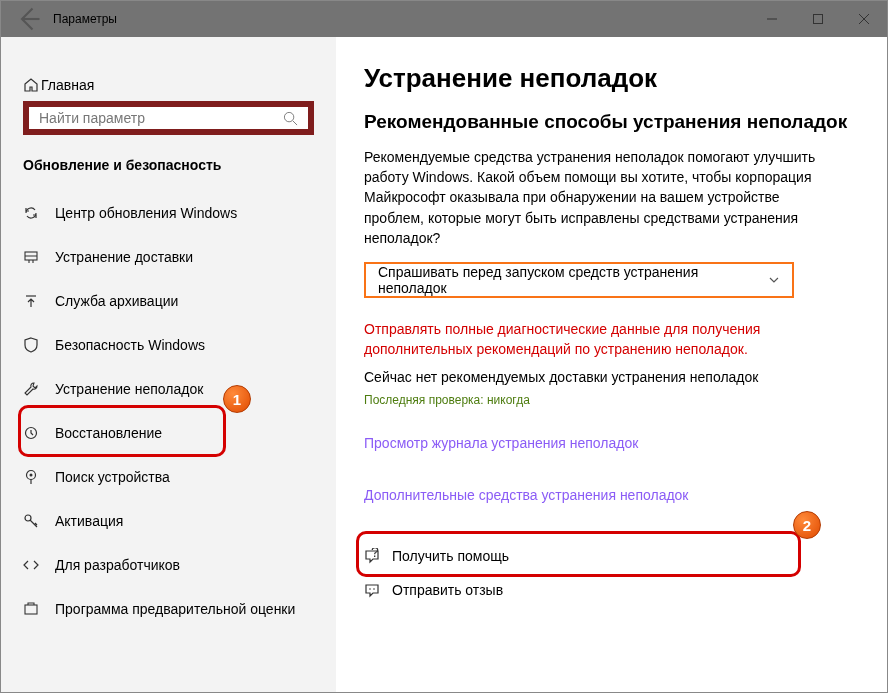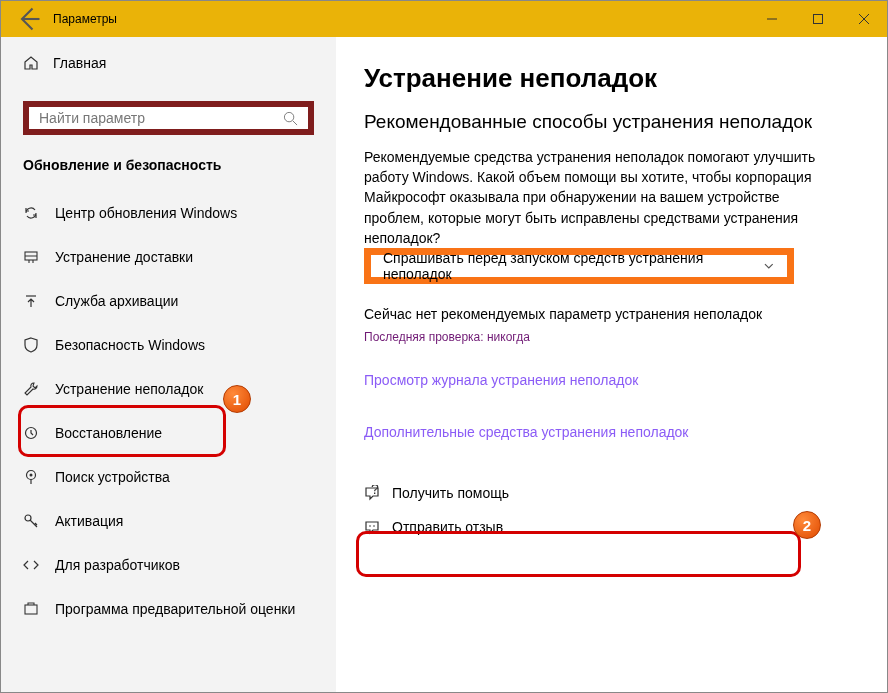--- a/index.html
+++ b/index.html
@@ -1,46 +1,46 @@
 <!DOCTYPE html>
 <html><head>
 <meta charset="utf-8">
 <style>
 *{box-sizing:border-box;margin:0;padding:0;font-family:"Segoe UI",Arial,sans-serif;font-size:14px;color:#000}
 body{background:#fff;width:888px;height:693px;overflow:hidden;border:1px solid #888;position:relative}
-.titlebar{height:36px;display:flex;align-items:center;padding-left:14px;background:#eab308}
+.titlebar{height:36px;display:flex;align-items:center;padding-left:14px;background:#737373}
 .back{width:28px;display:flex;align-items:center;justify-content:center;color:#555;font-size:18px;margin-right:10px}
 .title{font-size:12px}
 .winctrl{margin-left:auto;display:flex}
 .winctrl div{width:46px;height:36px;display:flex;align-items:center;justify-content:center;color:#333}
 .layout{display:flex;height:calc(100% - 36px)}
 .sidebar{width:335px;background:#f3f3f3;padding:18px 0 0 0;overflow:hidden}
-.home{display:flex;align-items:flex-start;height:38px;padding:0 22px;gap:14px}
+.home{display:flex;align-items:flex-end;height:38px;padding:0 22px;gap:2px}
 .home svg,.navitem svg,.footitem svg{width:16px;height:16px;flex-shrink:0}
 .search{margin:8px 22px 14px 22px;height:34px;border:6px solid #7f1d1d;background:#fff;display:flex;align-items:center;padding:0 10px;justify-content:space-between;color:#777}
 .search span{color:#777;font-size:14px}
 .section{font-weight:700;padding:8px 22px 10px 22px;font-size:14px}
 .navlist{margin-top:8px}
 .navitem{display:flex;align-items:center;height:44px;padding:0 22px;gap:16px;cursor:pointer;position:relative}
 .navitem.selected{background:transparent}
 .hl{position:absolute;border:3px solid #d40000;border-radius:10px;pointer-events:none;z-index:5}
 .hl1{left:17px;top:404px;width:208px;height:52px}
 .hl2{left:355px;top:530px;width:445px;height:46px}
 .badge{position:absolute;width:28px;height:28px;border-radius:50%;background:radial-gradient(circle at 35% 30%,#ff8a3a,#e04a00);color:#fff;font-weight:700;display:flex;align-items:center;justify-content:center;border:1px solid #b33a00;z-index:6;font-size:15px}
 .b1{left:222px;top:384px}
 .b2{left:792px;top:510px}
 .main{flex:1;padding:26px 30px 0 28px;overflow:hidden}
 .h1{font-size:26px;font-weight:600;margin-bottom:16px}
-.h2{font-size:19px;font-weight:400;margin-bottom:12px;line-height:1.3}
-.p{font-size:14px;line-height:1.45;max-width:460px}
-.dd{border:7px solid #f97316;height:36px;width:430px;display:flex;align-items:center;justify-content:space-between;padding:0 12px;margin-bottom:22px}
+.h2{font-size:19px;font-weight:700;margin-bottom:12px;line-height:1.3}
+.p{font-size:14px;line-height:1.45;margin-bottom:14px;max-width:460px}
+.dd{border:2px solid #f97316;height:36px;width:430px;display:flex;align-items:center;justify-content:space-between;padding:0 12px;margin-bottom:22px}
 .warn{color:#d40000;font-size:14px;line-height:1.4;max-width:460px;margin-bottom:10px}
 .warn *{color:#d40000}
 .muted{font-size:14px;margin-bottom:8px}
-.small{font-size:12px;color:#701a75;margin-bottom:28px}
+.small{font-size:12px;color:#4d7c0f;margin-bottom:28px}
 .link{font-size:14px;color:#8b5cf6;margin-bottom:24px;cursor:pointer}
 .link.boxed{height:40px;display:flex;align-items:center}
 .foot{margin-top:16px}
 .footitem{display:flex;align-items:center;gap:12px;height:34px}
 </style>
 </head>
 <body>
 
 <div class="titlebar">
   <div class="back">
@@ -160,21 +160,22 @@
   <div class="main">
     <div class="h1">Устранение неполадок</div>
     <div class="h2">Рекомендованные способы устранения неполадок</div>
     <div class="p">Рекомендуемые средства устранения неполадок помогают улучшить работу Windows. Какой объем помощи вы хотите, чтобы корпорация Майкрософт оказывала при обнаружении на вашем устройстве проблем, которые могут быть исправлены средствами устранения неполадок?</div>
     <div class="dd">
       <span>Спрашивать перед запуском средств устранения неполадок</span>
       <svg width="12" height="12" viewBox="0 0 12 12">
           <path d="M2 4l4 4 4-4" fill="none" stroke="#555" stroke-width="1.2"></path>
         </svg>
     </div>
-    <div class="muted">Сейчас нет рекомендуемых параметр устранения неполадок</div>
+    <div class="warn"><span>Отправлять полные диагностические данные для получения дополнительных рекомендаций по устранению неполадок.</span></div>
+    <div class="muted">Сейчас нет рекомендуемых доставки устранения неполадок</div>
     <div class="small">Последняя проверка: никогда</div>
     <div class="link">Просмотр журнала устранения неполадок</div>
     <div class="link boxed">Дополнительные средства устранения неполадок</div>
     <div class="foot">
       <div class="footitem">
         <svg viewBox="0 0 16 16">
             <path d="M2 3h12v8H9l-3 3v-3H2z" fill="none" stroke="#333" stroke-width="1.2"></path>
             <text x="7" y="9" font-size="7" fill="#333">?</text>
           </svg>
         <span>Получить помощь</span>

